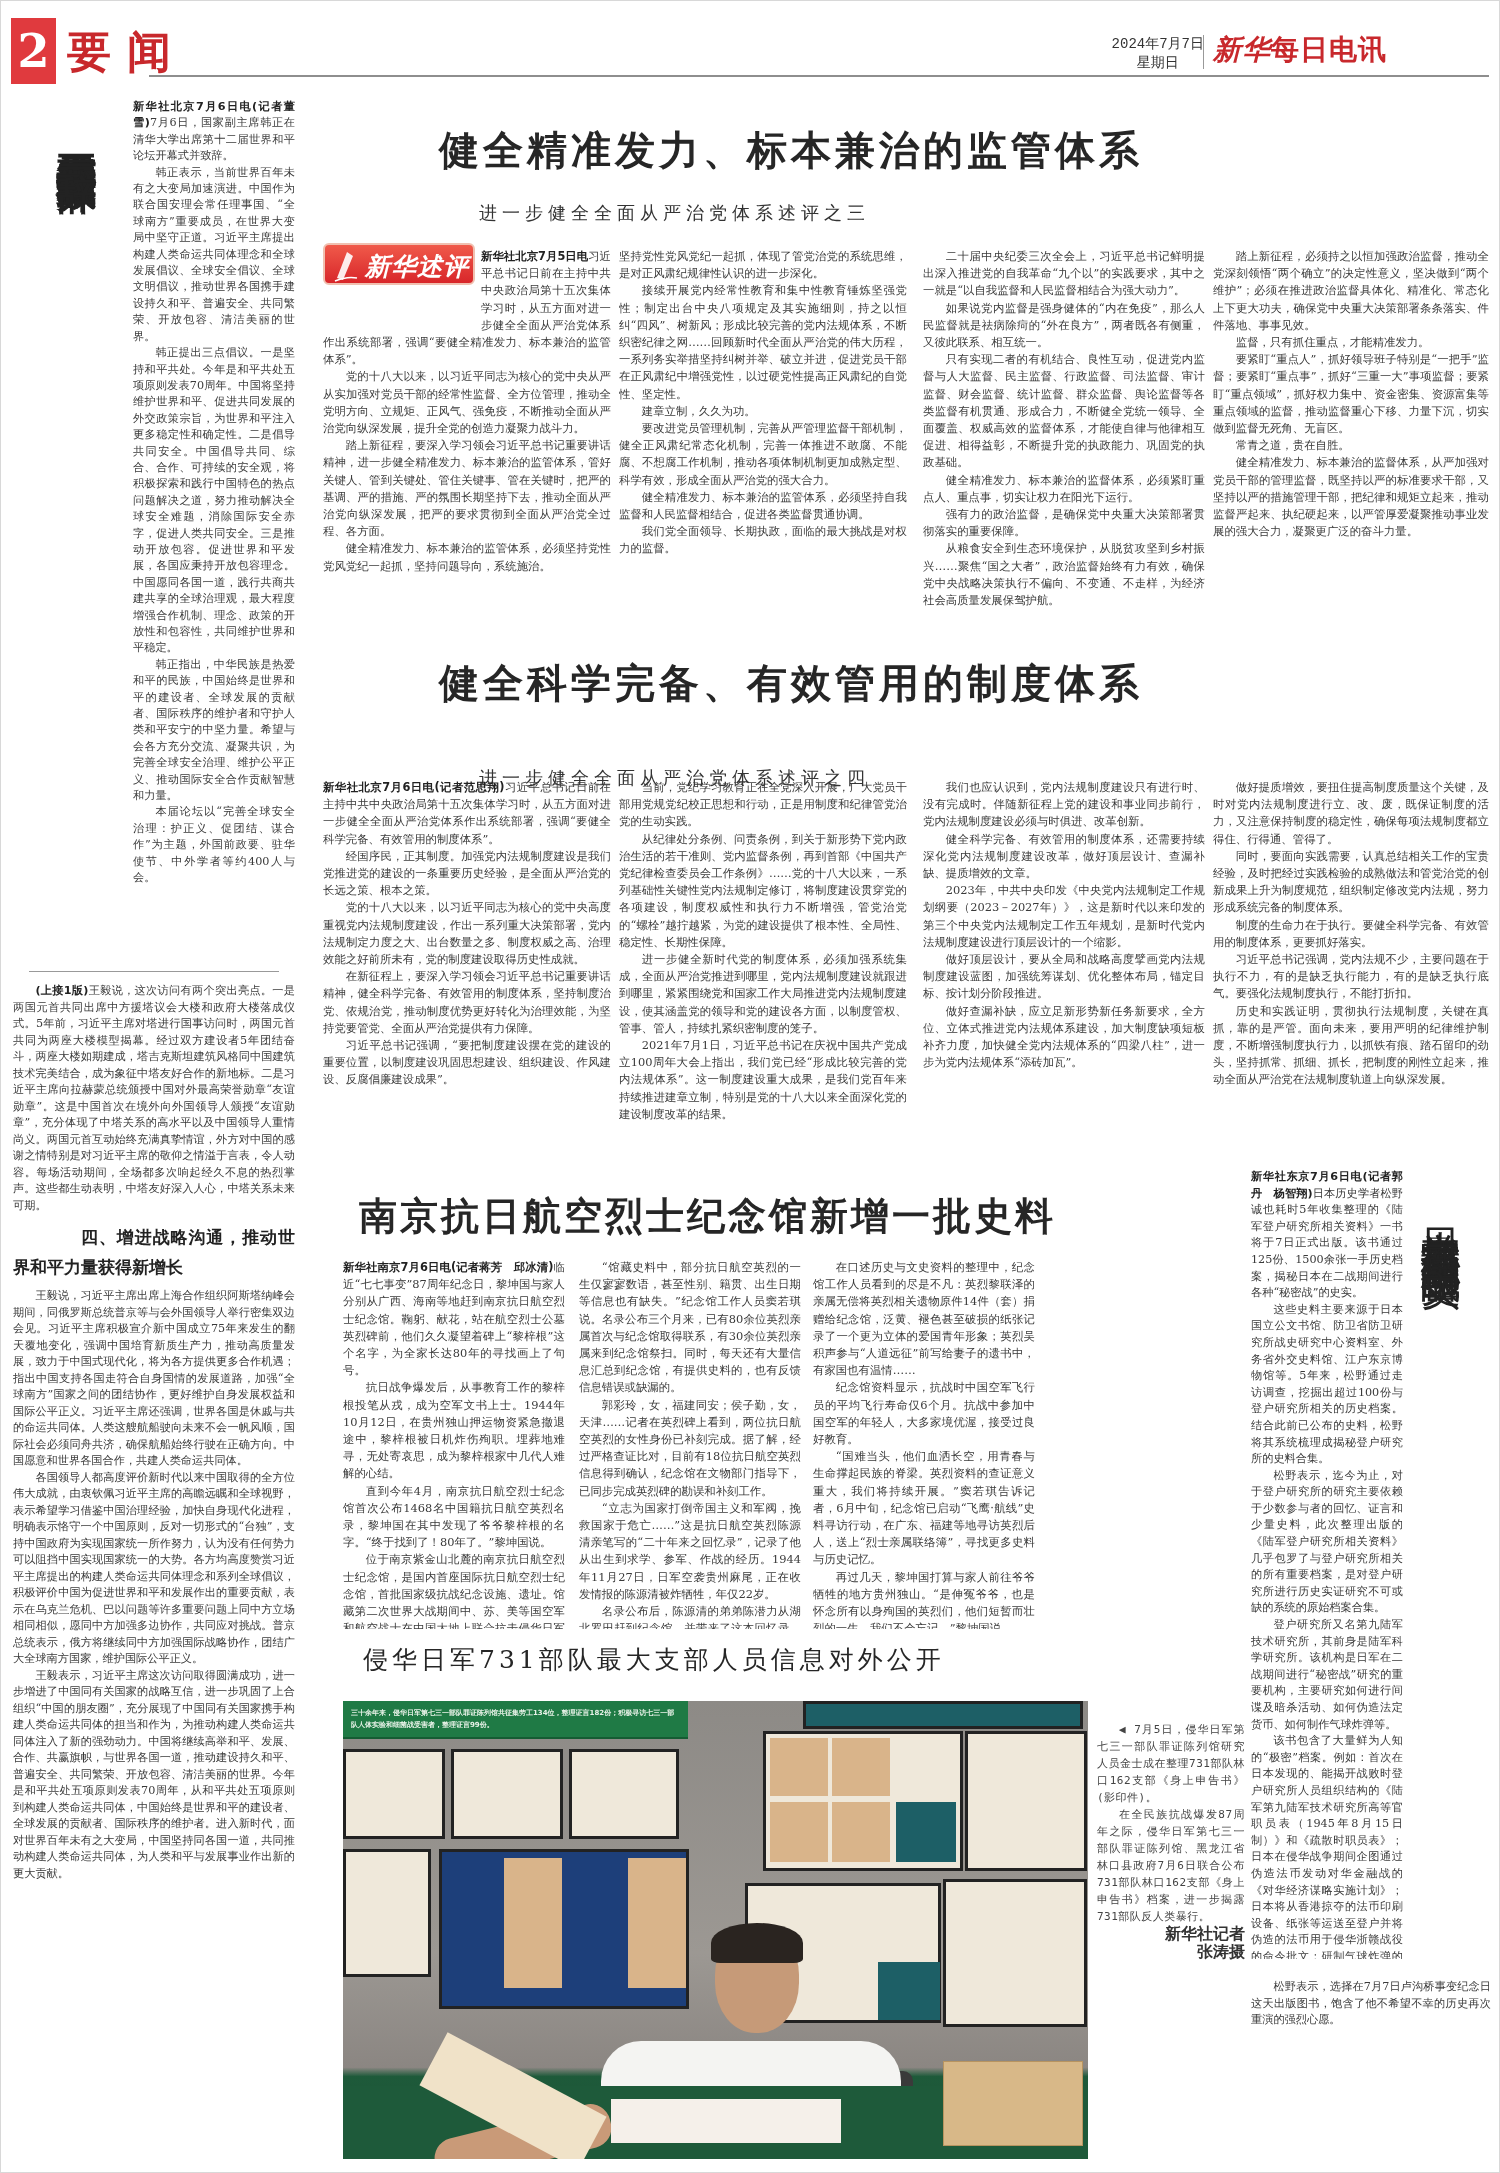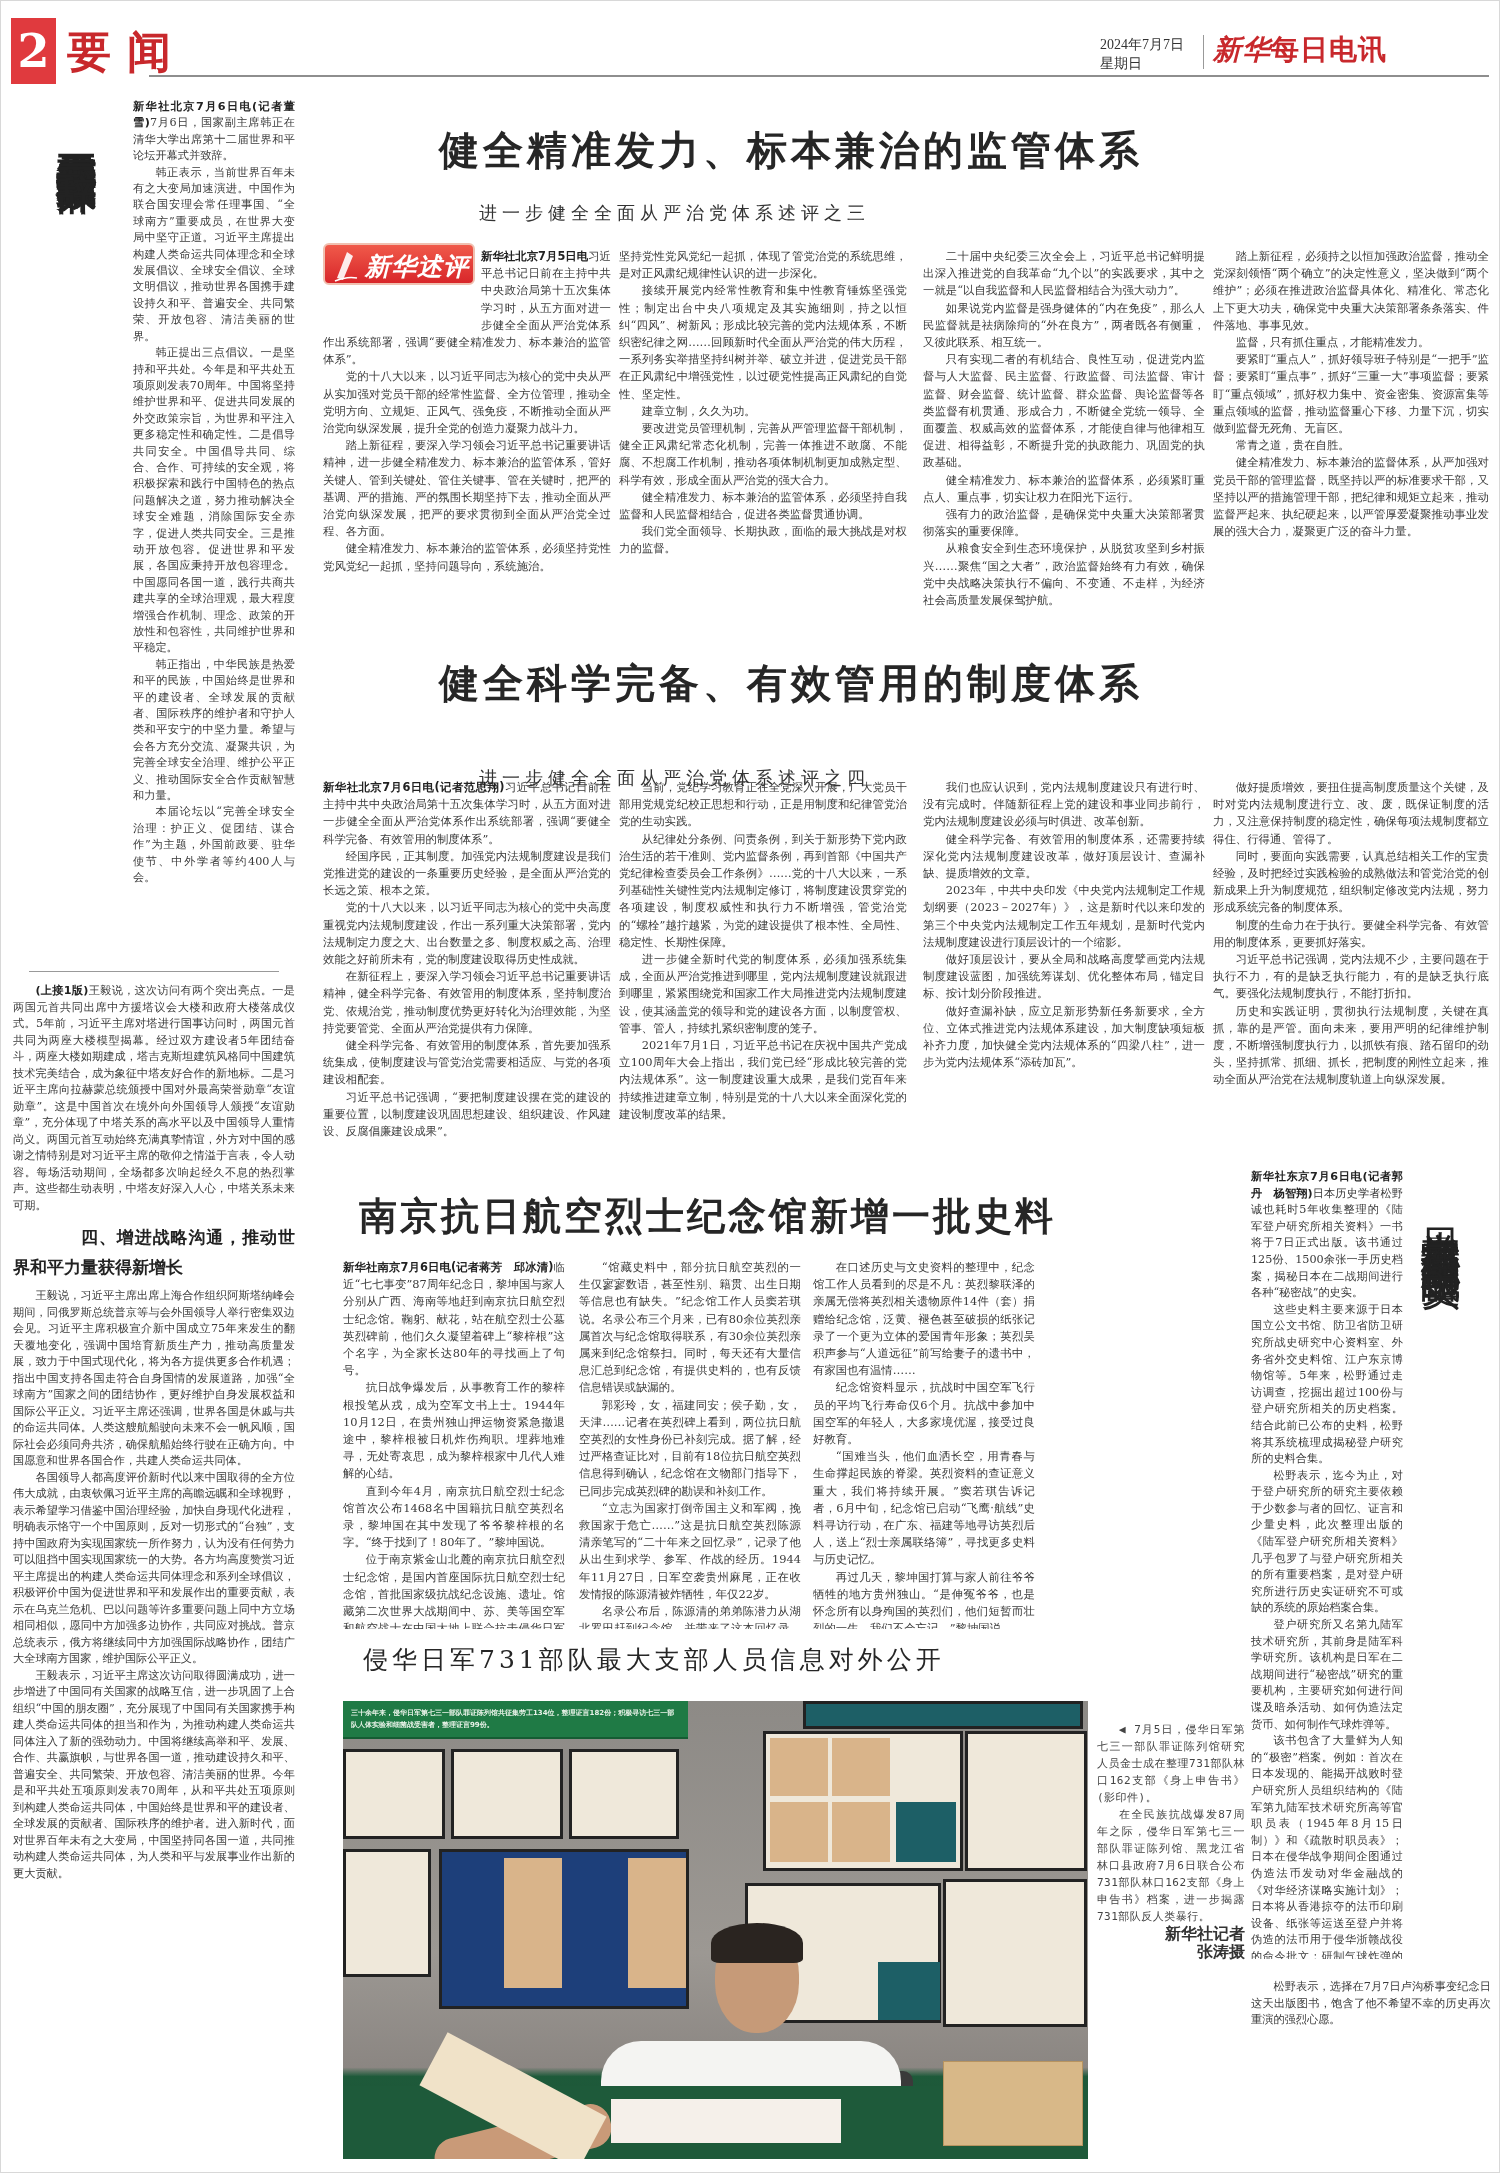--- a/index.html
+++ b/index.html
@@ -8,21 +8,21 @@
 
   .page { position: absolute; left: 0; top: 0; width: 1500px; height: 2173px; border: 1px solid #d8d8d8; }
 
   
   .mast { position: absolute; left: 0; top: 0; width: 1500px; height: 80px; }
   .page-num { position: absolute; left: 10px; top: 17px; width: 45px; height: 66px; background: #e03a3e; color: #fff;
               font-family: "DejaVu Serif", serif; font-weight: bold; font-size: 46px; text-align: center; line-height: 66px; }
   .section-name { position: absolute; left: 66px; top: 22px; font-size: 44px; color: #c8282c; font-weight: bold; letter-spacing: 16px;
                   font-family: Liberation Serif, serif; }
   .mast-rule { position: absolute; left: 148px; top: 74px; width: 1340px; height: 2px; background: #8e8e8e; }
-  .mast-date { position: absolute; right: 317px; top: 34px; text-align: left; font-family: Liberation Serif, serif; font-size: 14px; color: #333; line-height: 19px; }
+  .mast-date { position: absolute; right: 297px; top: 34px; text-align: center; font-family: Liberation Mono, monospace; font-size: 14px; color: #333; line-height: 19px; }
   .mast-divider { position: absolute; left: 1202px; top: 34px; width: 1px; height: 34px; background: #999; }
   .mast-brand { position: absolute; left: 1212px; top: 30px; font-size: 28px; color: #c8282c; font-weight: bold; font-family: "DejaVu Serif", serif; letter-spacing: 1px; }
   .mast-brand .brush { font-style: italic; }
 
   
   .body-text { font-size: 11.4px; line-height: 17.2px; color: #3a3a3a; text-align: justify; }
   .body-text p { text-indent: 2em; }
   .body-text p.noindent { text-indent: 0; }
   .dateline { font-weight: bold; color: #222; font-family: "DejaVu Sans", sans-serif; }
 
@@ -145,21 +145,20 @@
   </div>
 
   <div class="headline" style="left:438px; top:655px; font-size:40px; letter-spacing:4px;">健全科学完备、有效管用的制度体系</div>
   <div class="subhead" style="left:478px; top:728px; font-size:18px; letter-spacing:5px;margin-top:37px;">进一步健全全面从严治党体系述评之四</div>
 
   <div class="col body-text" style="left:322px; top:778px; width:288px; height:385px;">
     <p class="noindent"><span class="dateline">新华社北京7月6日电(记者范思翔)</span><span>习近平总书记日前在主持中共中央政治局第十五次集体学习时，从五方面对进一步健全全面从严治党体系作出系统部署，强调“要健全科学完备、有效管用的制度体系”。</span></p>
     <p>经国序民，正其制度。加强党内法规制度建设是我们党推进党的建设的一条重要历史经验，是全面从严治党的长远之策、根本之策。</p>
     <p>党的十八大以来，以习近平同志为核心的党中央高度重视党内法规制度建设，作出一系列重大决策部署，党内法规制定力度之大、出台数量之多、制度权威之高、治理效能之好前所未有，党的制度建设取得历史性成就。</p>
     <p>在新征程上，要深入学习领会习近平总书记重要讲话精神，健全科学完备、有效管用的制度体系，坚持制度治党、依规治党，推动制度优势更好转化为治理效能，为坚持党要管党、全面从严治党提供有力保障。</p>
-    <p>健全科学完备、有效管用的制度体系，首先要加强系统集成，使制度建设与管党治党需要相适应、与党的各项建设相配套。</p>
     <p>习近平总书记强调，“要把制度建设摆在党的建设的重要位置，以制度建设巩固思想建设、组织建设、作风建设、反腐倡廉建设成果”。</p>
   </div>
   <div class="col body-text" style="left:618px; top:778px; width:288px; height:385px;">
     <p>当前，党纪学习教育正在全党深入开展，广大党员干部用党规党纪校正思想和行动，正是用制度和纪律管党治党的生动实践。</p>
     <p>从纪律处分条例、问责条例，到关于新形势下党内政治生活的若干准则、党内监督条例，再到首部《中国共产党纪律检查委员会工作条例》……党的十八大以来，一系列基础性关键性党内法规制定修订，将制度建设贯穿党的各项建设，制度权威性和执行力不断增强，管党治党的“螺栓”越拧越紧，为党的建设提供了根本性、全局性、稳定性、长期性保障。</p>
     <p>进一步健全新时代党的制度体系，必须加强系统集成，全面从严治党推进到哪里，党内法规制度建设就跟进到哪里，紧紧围绕党和国家工作大局推进党内法规制度建设，使其涵盖党的领导和党的建设各方面，以制度管权、管事、管人，持续扎紧织密制度的笼子。</p>
     <p>2021年7月1日，习近平总书记在庆祝中国共产党成立100周年大会上指出，我们党已经“形成比较完善的党内法规体系”。这一制度建设重大成果，是我们党百年来持续推进建章立制，特别是党的十八大以来全面深化党的建设制度改革的结果。</p>
   </div>
   <div class="col body-text" style="left:922px; top:778px; width:282px; height:385px;">
     <p>我们也应认识到，党内法规制度建设只有进行时、没有完成时。伴随新征程上党的建设和事业同步前行，党内法规制度建设必须与时俱进、改革创新。</p>

